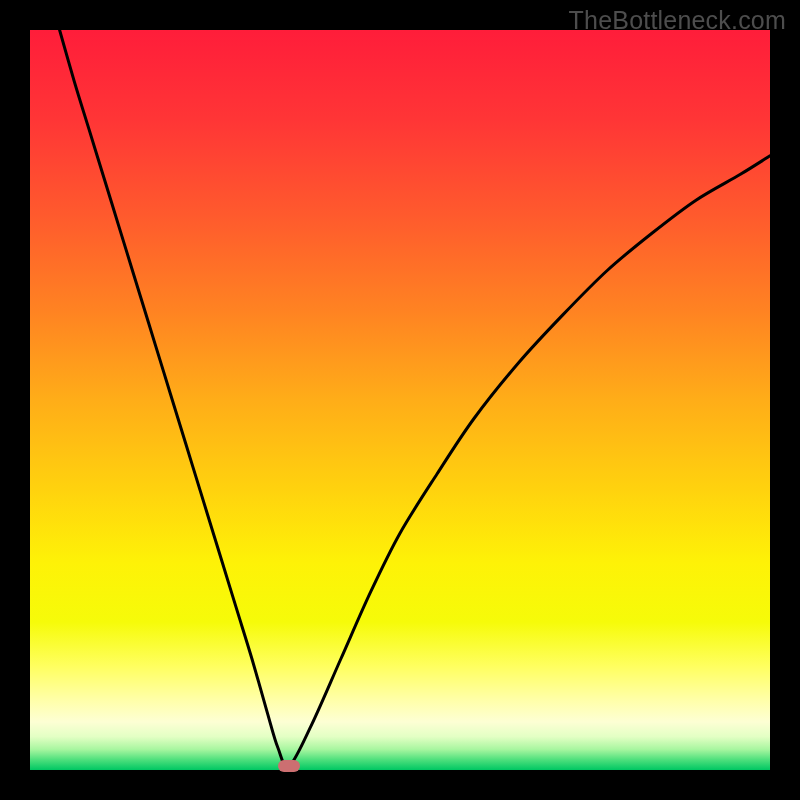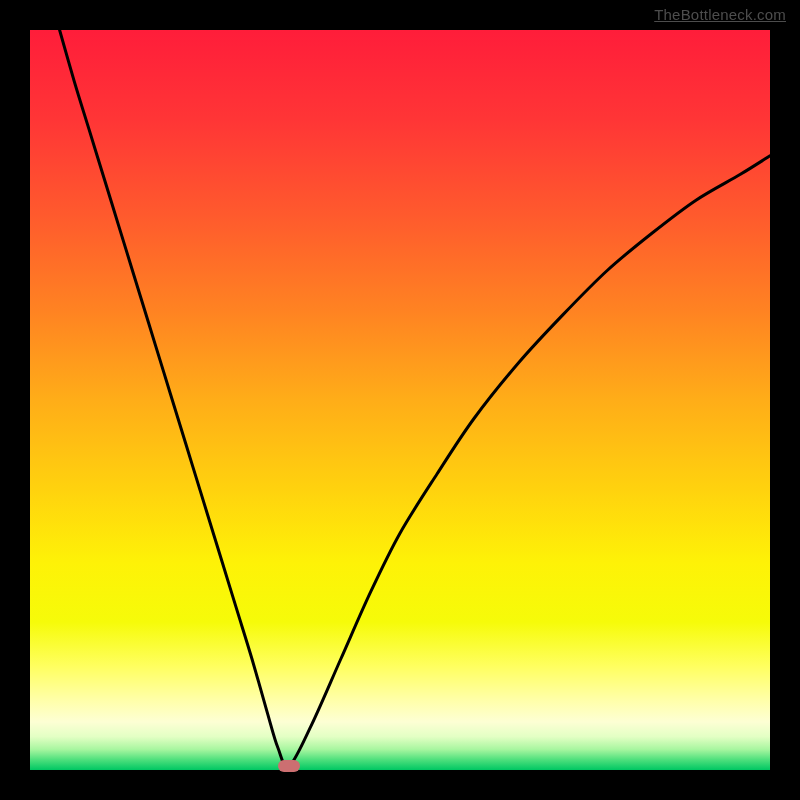--- a/index.html
+++ b/index.html
@@ -32,25 +32,24 @@
     top: 0;
     width: 740px;
     height: 740px;
     pointer-events: none;
   }
   .watermark {
     position: absolute;
     top: 6px;
     right: 14px;
     color: #4d4d4d;
-    font-size: 15px;
+    font-size: 25px;
     font-weight: 500;
     letter-spacing: 0.2px;
     user-select: none;
-    text-decoration: underline;
   }
   .marker {
     position: absolute;
     width: 22px;
     height: 12px;
     background: #cc6f71;
     border-radius: 6px;
     transform: translate(-50%, -50%);
   }
 </style>

